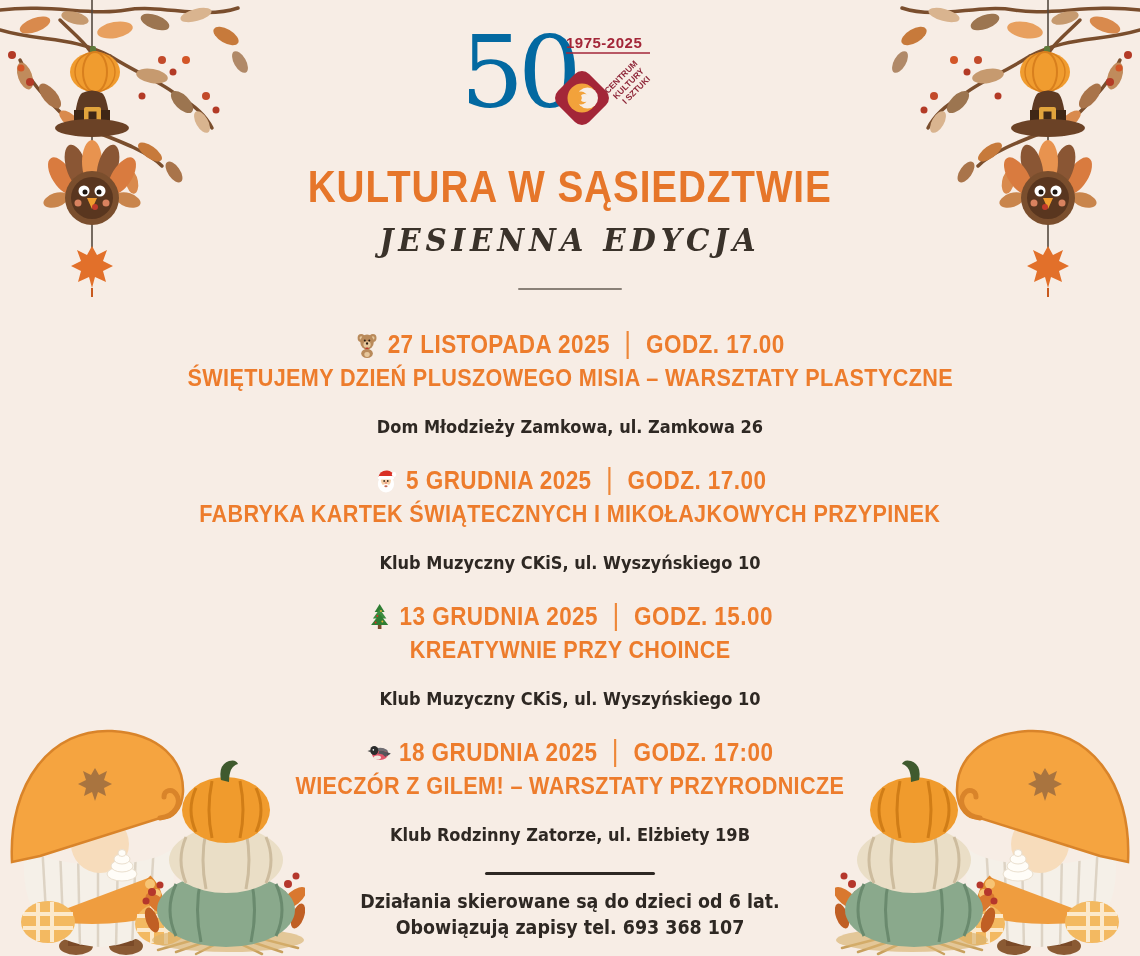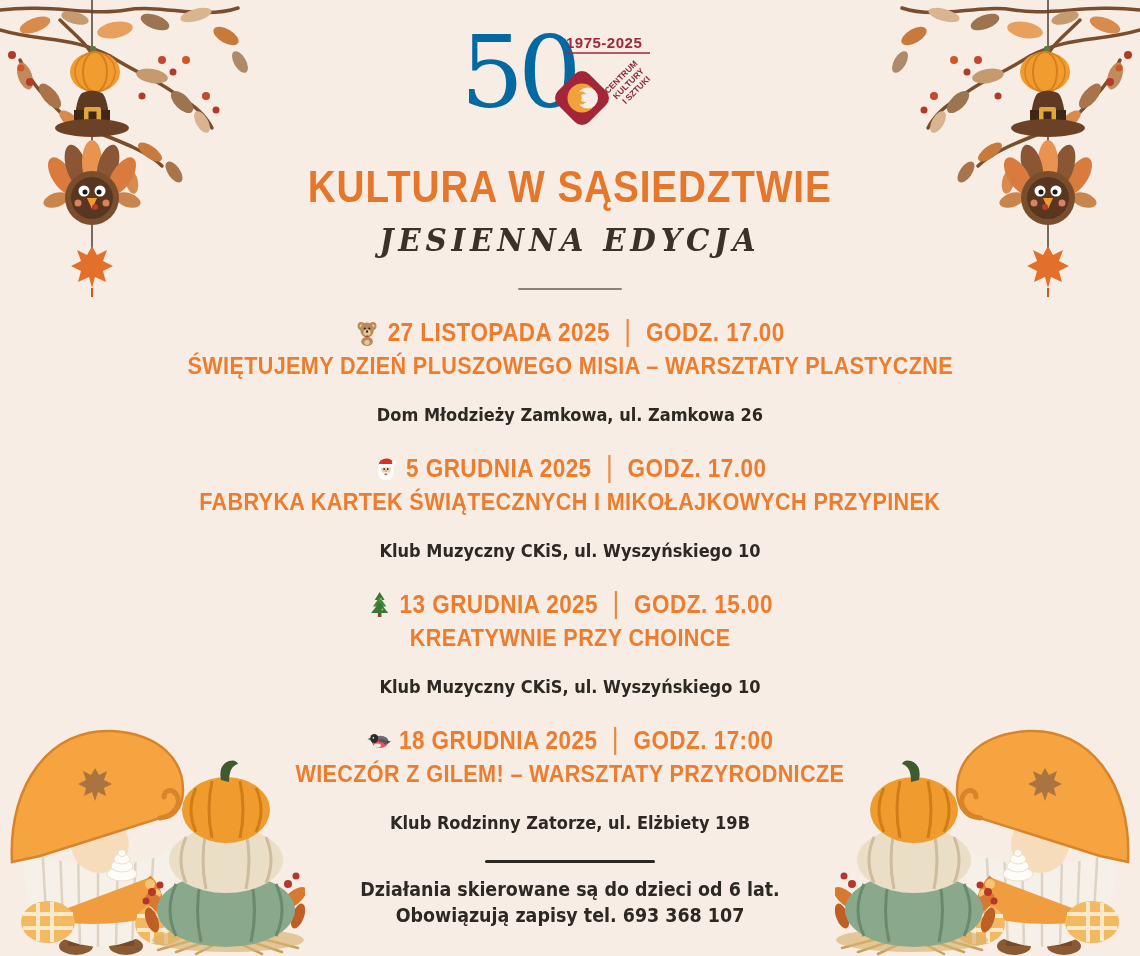--- a/index.html
+++ b/index.html
@@ -31,21 +31,21 @@
     letter-spacing:1px; display:inline-block; transform:scaleX(0.88);
     white-space:nowrap;
   }
   .subtitle{
     margin-top:10px; font-family:"DejaVu Serif", serif; font-style:italic; font-weight:bold;
     font-size:31px; letter-spacing:5px; color:#3A322A; display:block; transform:scaleX(0.95);
   }
   .divider-thin{ width:104px; height:2px; background:#8A8178; margin:30px auto 0; border-radius:1px; }
 
   
-  .events{ margin-top:26px; }
+  .events{ margin-top:38px; }
   .event{ margin-bottom:27px; }
   .event-head{
     display:flex; justify-content:center; align-items:center; gap:9px;
     color:#ED7C2C; font-weight:800; font-size:25px; letter-spacing:.5px;
     transform:scaleX(0.9); white-space:nowrap;
   }
   .event-head .sep{ font-weight:400; font-size:29px; color:#EE8738; padding:0 7px; position:relative; top:-1px; }
   .event-icon{ display:inline-block; width:27px; height:27px; flex:0 0 auto; }
   .event-title{
     margin-top:3px; color:#ED7C2C; font-weight:800; font-size:24px; letter-spacing:.4px;

